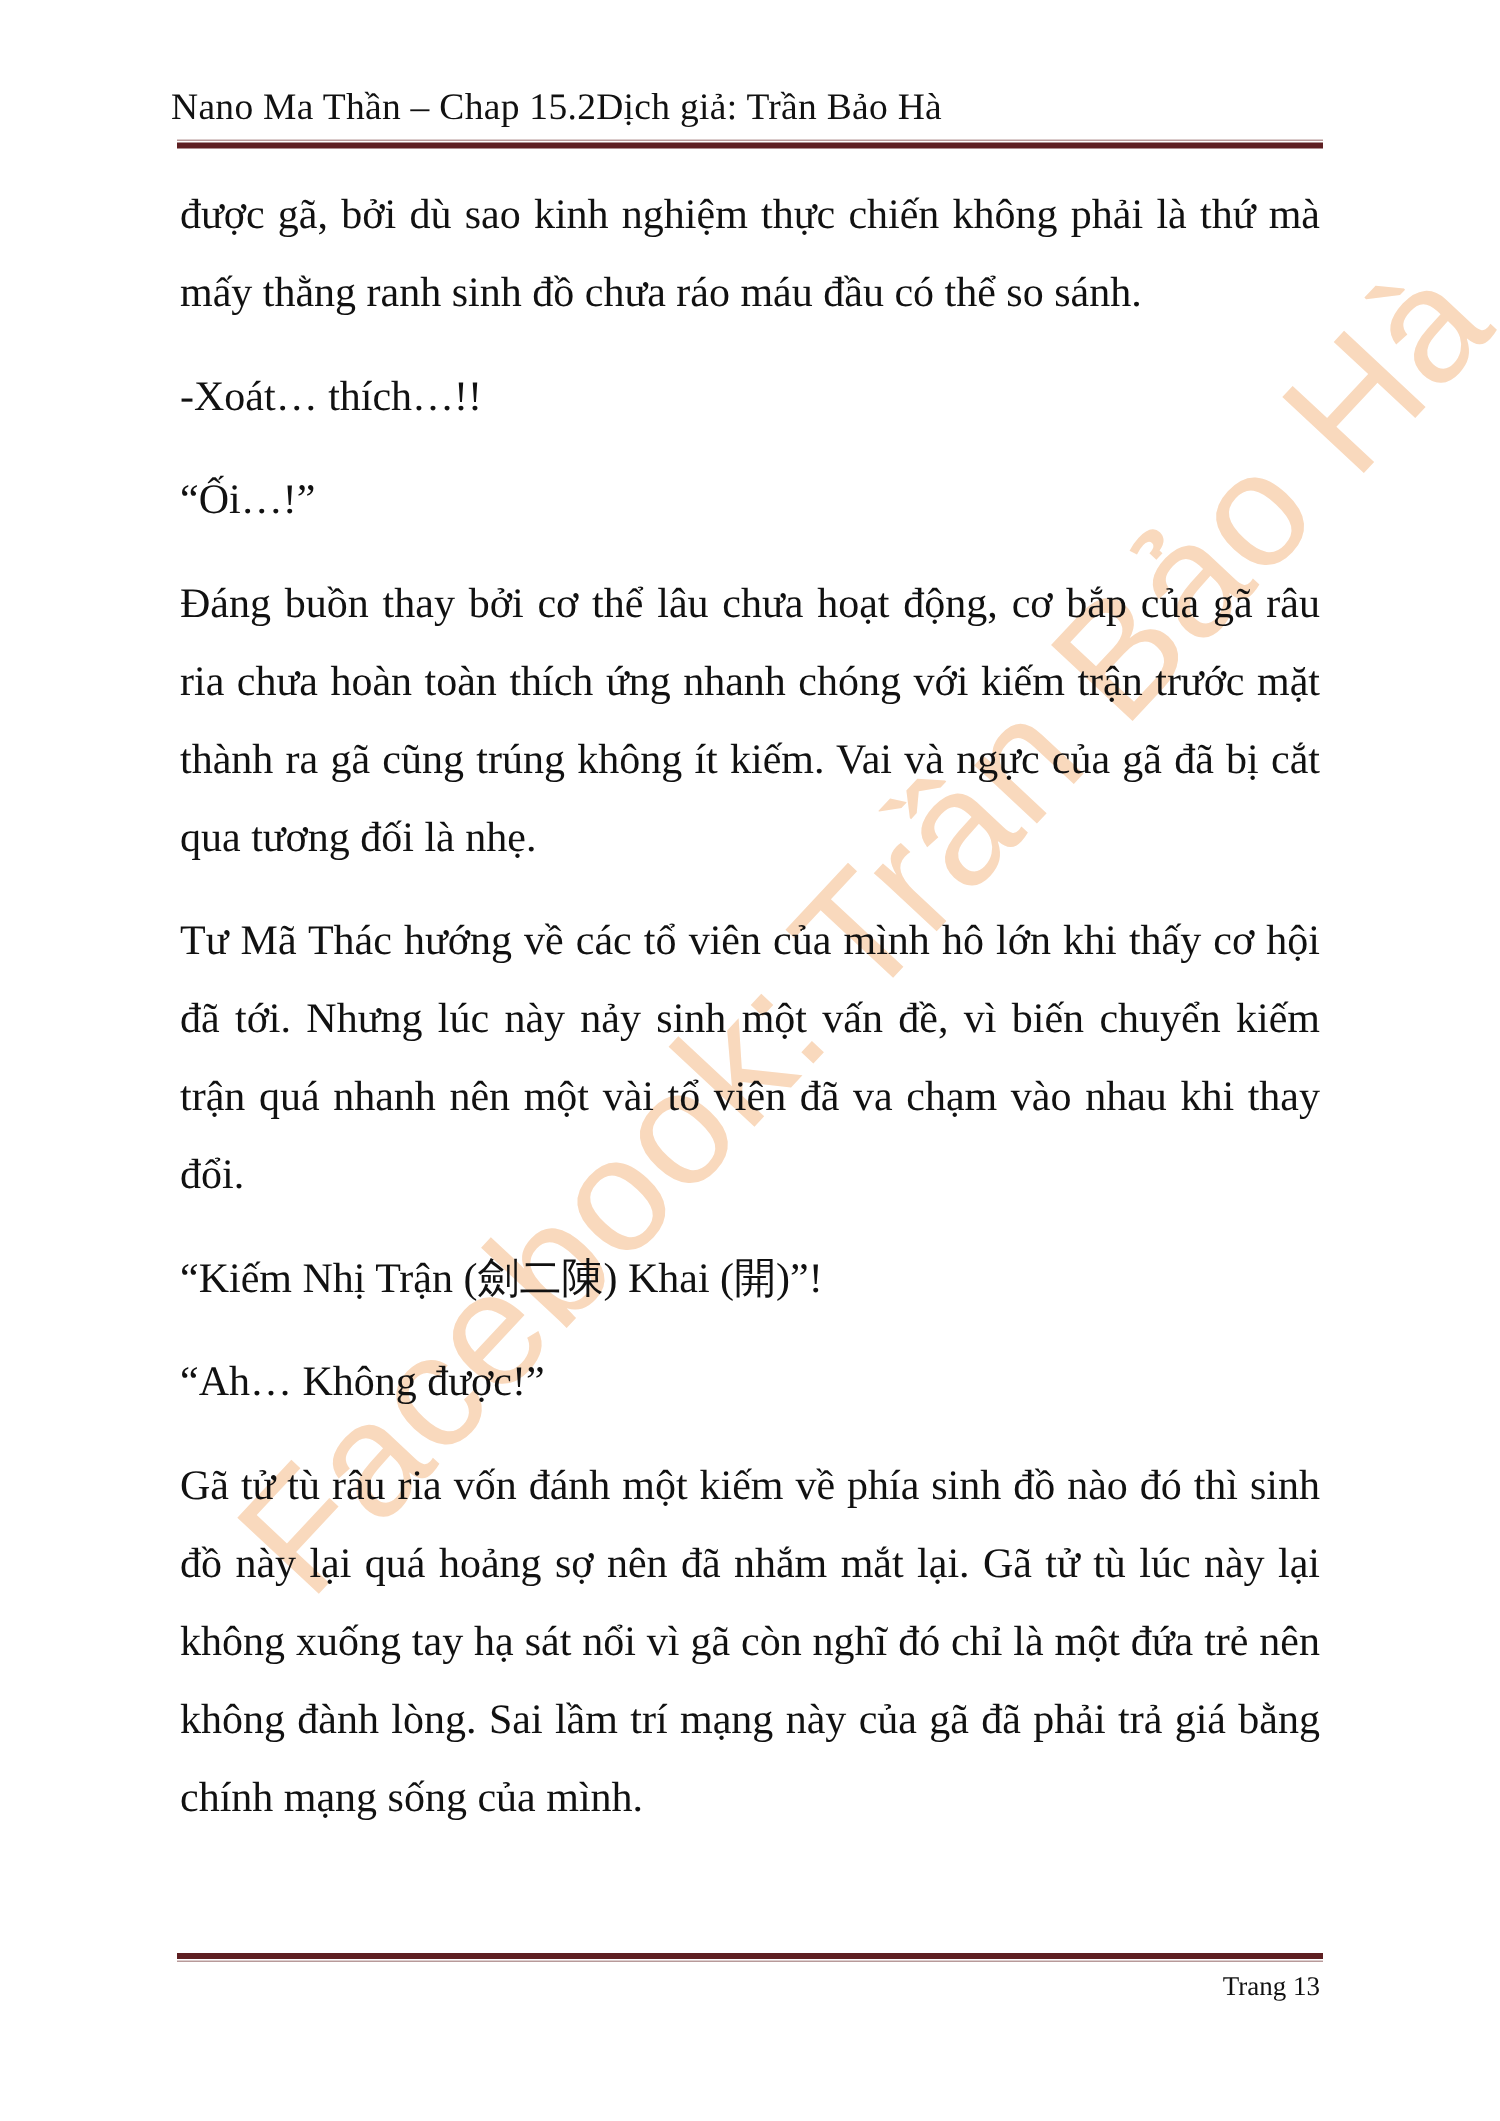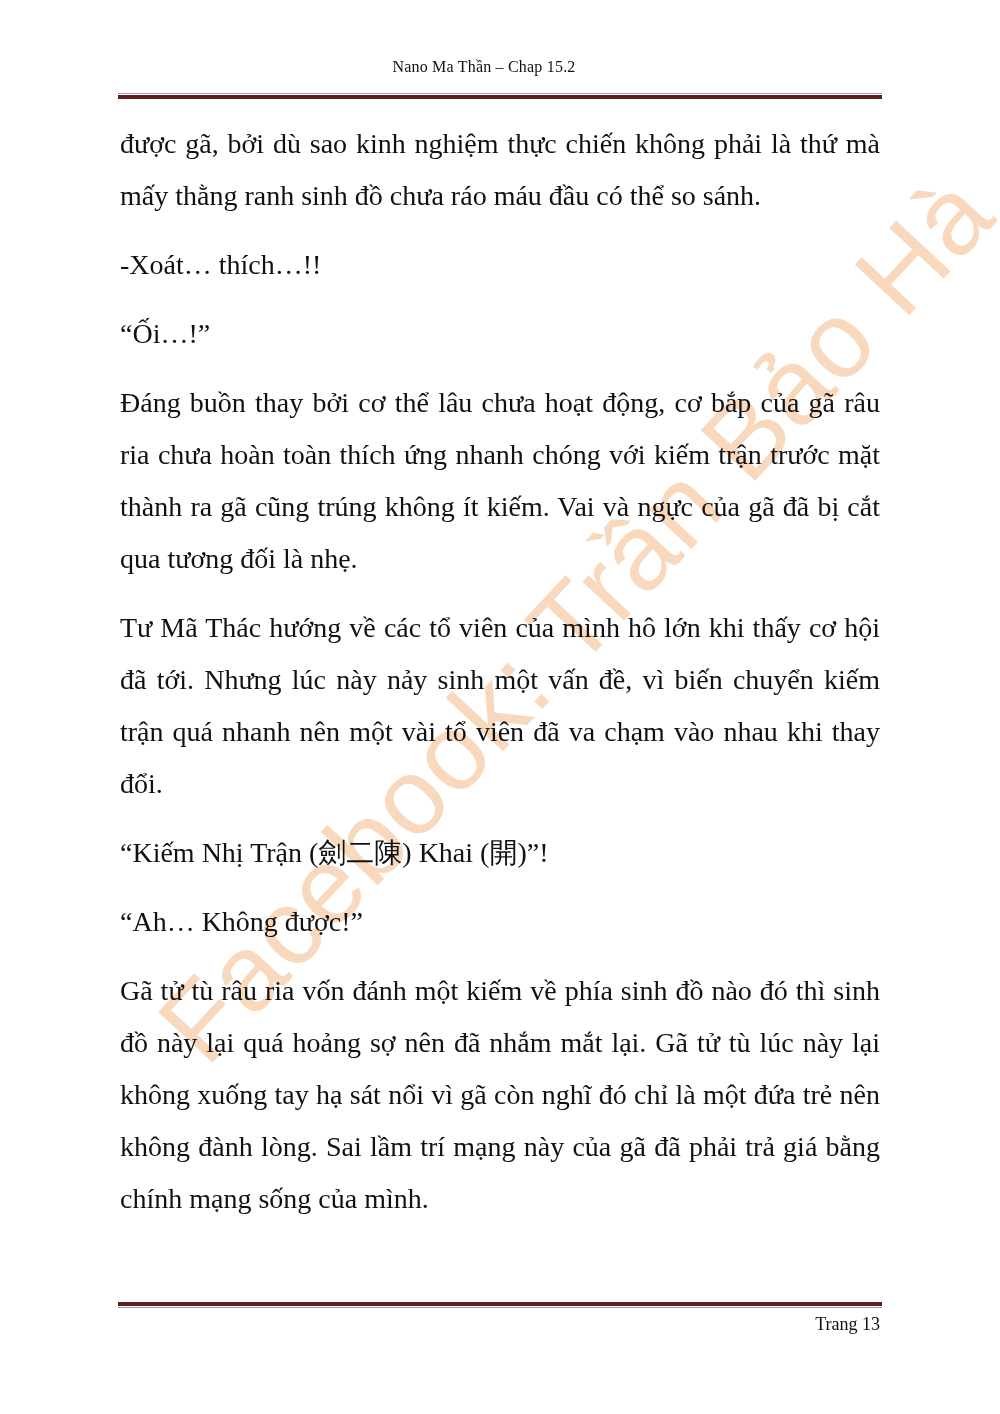--- a/index.html
+++ b/index.html
@@ -10,28 +10,28 @@
     body {
       width: 1000px;
       height: 1414px;
       position: relative;
       overflow: hidden;
       font-family: "Liberation Serif", "DejaVu Serif", serif;
       color: #111111;
     }
     .page-header {
       position: absolute;
-      left: 104px;
+      left: 114px;
       top: 58px;
       width: 760px;
       height: 34px;
       display: flex;
-      justify-content: center;
+      justify-content: flex-start;
       align-items: baseline;
-      font-size: 16px;
+      font-size: 25px;
       letter-spacing: 0.2px;
     }
     .rule {
       position: absolute;
       left: 118px;
       width: 764px;
     }
     .rule .thin {
       height: 1px;
       background: #b89a9a;
@@ -87,20 +87,21 @@
       transform: rotate(-47deg);
       transform-origin: 50% 50%;
       letter-spacing: 1px;
     }
   </style>
 </head>
 <body>
 
 <div class="page-header">
   <span>Nano Ma Thần – Chap 15.2</span>
+  <span>Dịch giả: Trần Bảo Hà</span>
 </div>
 
 <div class="rule header-rule">
   <div class="thin"></div>
   <div class="thick"></div>
 </div>
 
 <div class="watermark">
   <span>Facebook: Trần Bảo Hà</span>
 </div>

